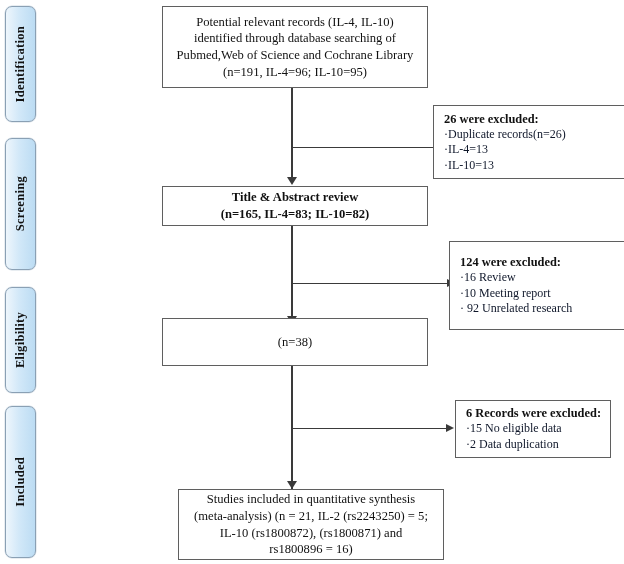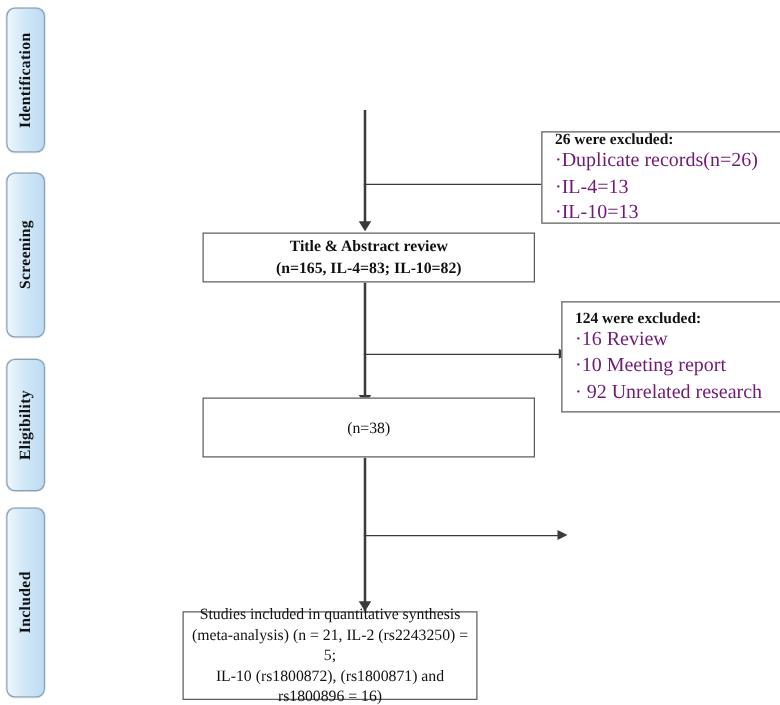--- a/index.html
+++ b/index.html
@@ -70,23 +70,23 @@
     justify-content: center;
     padding: 4px 6px 4px 10px;
   }
   .excl-head {
     font-weight: bold;
     font-size: 12.4px;
     line-height: 1.30;
     color: #111111;
   }
   .excl-item {
-    font-size: 16px;
+    font-size: 12px;
     line-height: 1.30;
-    color: #701a75;
+    color: #0f172a;
     white-space: pre;
   }
 
   
   .vline {
     position: absolute;
     width: 1.6px;
     background: #3a3a3a;
   }
   .hline {
@@ -143,35 +143,43 @@
 
   <div class="hline" style="left:291px; top:283px; width:158px;"></div>
   <div class="arrow-right" style="left:447px; top:279px;"></div>
 
   <div class="vline" style="left:291px; top:366px; height:123px;"></div>
   <div class="arrow-down" style="left:287px; top:481px;"></div>
 
   <div class="hline" style="left:291px; top:428px; width:156px;"></div>
   <div class="arrow-right" style="left:446px; top:424px;"></div>
 
+  <div class="box" style="left:162px; top:6px; width:266px; height:82px;">
+    <div class="box-text">
+      <div>Potential relevant records (IL-4, IL-10)</div>
+      <div>identified through database searching of</div>
+      <div>Pubmed,Web of Science and Cochrane Library</div>
+      <div>(n=191, IL-4=96; IL-10=95)</div>
+    </div>
+  </div>
 
   <div class="box" style="left:162px; top:186px; width:266px; height:40px;font-weight:bold;">
     <div class="box-text">
       <div>Title  &amp;  Abstract review</div>
       <div>(n=165, IL-4=83; IL-10=82)</div>
     </div>
   </div>
 
   <div class="box" style="left:162px; top:318px; width:266px; height:48px;">
     <div class="box-text">
       <div>(n=38)</div>
     </div>
   </div>
 
-  <div class="box" style="left:146px; top:489px; width:236px; height:71px;">
+  <div class="box" style="left:178px; top:489px; width:266px; height:71px;">
     <div class="box-text">
       <div>Studies included in quantitative synthesis</div>
       <div>(meta-analysis) (n = 21, IL-2 (rs2243250) = 5;</div>
       <div>IL-10 (rs1800872), (rs1800871) and</div>
       <div>rs1800896 = 16)</div>
     </div>
   </div>
 
   <div class="excl" style="left:433px; top:105px; width:192px; height:74px;">
     <div class="excl-head">26 were excluded:</div>
@@ -180,14 +188,19 @@
     <div class="excl-item">·IL-10=13</div>
   </div>
 
   <div class="excl" style="left:449px; top:241px; width:196px; height:89px;">
     <div class="excl-head">124 were excluded:</div>
     <div class="excl-item">·16 Review</div>
     <div class="excl-item">·10 Meeting report</div>
     <div class="excl-item">· 92 Unrelated research</div>
   </div>
 
+  <div class="excl" style="left:455px; top:400px; width:156px; height:58px;">
+    <div class="excl-head">6 Records were excluded:</div>
+    <div class="excl-item">·15 No eligible data</div>
+    <div class="excl-item">·2 Data duplication</div>
+  </div>
 
 </div>
 
 </body></html>

